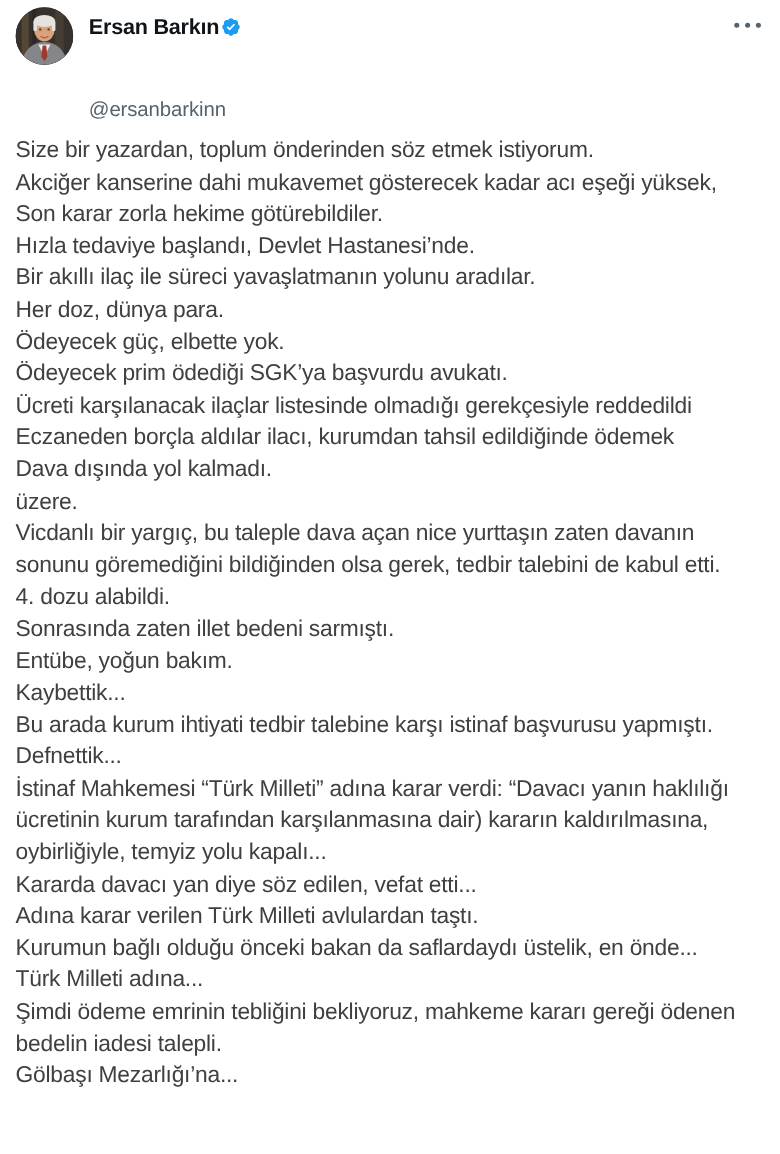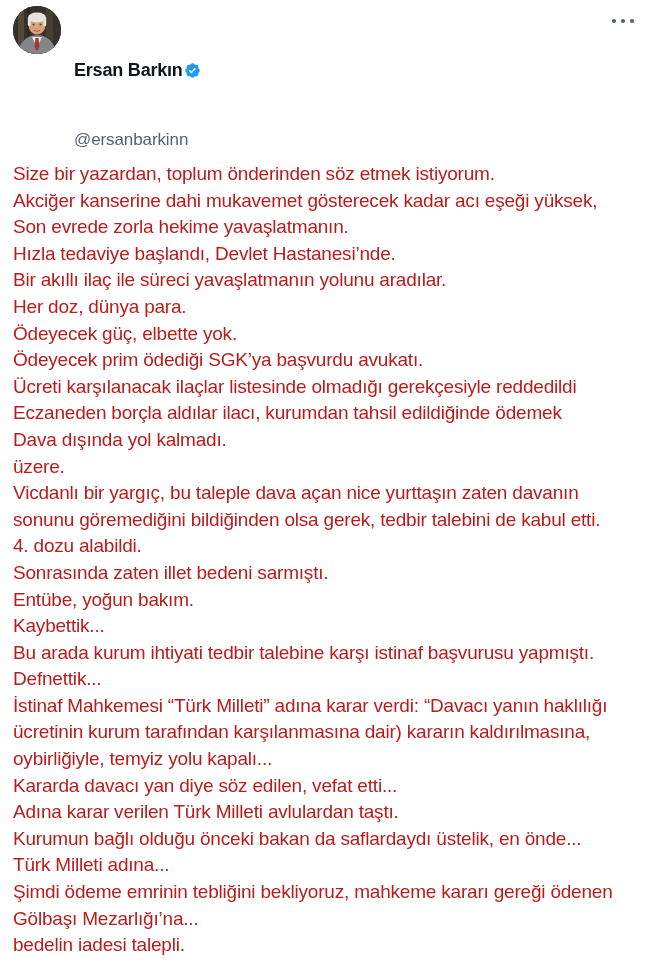--- a/index.html
+++ b/index.html
@@ -39,21 +39,20 @@
   }
   .avatar svg { display: block; }
   .names {
     margin-left: 13px;
     padding-top: 5px;
   }
   .name-row {
     display: flex;
     align-items: center;
     gap: 1px;
-    margin-top: 48px;
   }
   .display-name {
     font-size: 18px;
     font-weight: bold;
     line-height: 22px;
     letter-spacing: -0.2px;
     color: #0f1419;
     cursor: pointer;
   }
   .verified-badge {
@@ -82,21 +81,21 @@
     cursor: pointer;
     display: flex;
     align-items: center;
     justify-content: center;
   }
   .tweet-text {
     margin-top: 11px;
     font-size: 19px;
     line-height: 26.6px;
     letter-spacing: -0.2px;
-    color: #b91c1c;
+    color: #404040;
   }
   .tweet-line {
     min-height: 26.6px;
   }
 </style>
 </head>
 <body>
 
 <article class="tweet">
 
@@ -137,21 +136,21 @@
         <circle cx="12" cy="3" r="2.1" fill="#536471"></circle>
         <circle cx="21" cy="3" r="2.1" fill="#536471"></circle>
       </svg>
     </button>
 
   </header>
 
   <div class="tweet-text">
       <div class="tweet-line">Size bir yazardan, toplum önderinden söz etmek istiyorum.</div>
       <div class="tweet-line">Akciğer kanserine dahi mukavemet gösterecek kadar acı eşeği yüksek,</div>
-      <div class="tweet-line">Son evrede zorla hekime yavaşlatmanın.</div>
+      <div class="tweet-line">Son karar zorla hekime götürebildiler.</div>
       <div class="tweet-line">Hızla tedaviye başlandı, Devlet Hastanesi’nde.</div>
       <div class="tweet-line">Bir akıllı ilaç ile süreci yavaşlatmanın yolunu aradılar.</div>
       <div class="tweet-line">Her doz, dünya para.</div>
       <div class="tweet-line">Ödeyecek güç, elbette yok.</div>
       <div class="tweet-line">Ödeyecek prim ödediği SGK’ya başvurdu avukatı.</div>
       <div class="tweet-line">Ücreti karşılanacak ilaçlar listesinde olmadığı gerekçesiyle reddedildi</div>
       <div class="tweet-line">Eczaneden borçla aldılar ilacı, kurumdan tahsil edildiğinde ödemek</div>
       <div class="tweet-line">Dava dışında yol kalmadı.</div>
       <div class="tweet-line">üzere.</div>
       <div class="tweet-line">Vicdanlı bir yargıç, bu taleple dava açan nice yurttaşın zaten davanın</div>
@@ -163,17 +162,17 @@
       <div class="tweet-line">Bu arada kurum ihtiyati tedbir talebine karşı istinaf başvurusu yapmıştı.</div>
       <div class="tweet-line">Defnettik...</div>
       <div class="tweet-line">İstinaf Mahkemesi “Türk Milleti” adına karar verdi: “Davacı yanın haklılığı</div>
       <div class="tweet-line">ücretinin kurum tarafından karşılanmasına dair) kararın kaldırılmasına,</div>
       <div class="tweet-line">oybirliğiyle, temyiz yolu kapalı...</div>
       <div class="tweet-line">Kararda davacı yan diye söz edilen, vefat etti...</div>
       <div class="tweet-line">Adına karar verilen Türk Milleti avlulardan taştı.</div>
       <div class="tweet-line">Kurumun bağlı olduğu önceki bakan da saflardaydı üstelik, en önde...</div>
       <div class="tweet-line">Türk Milleti adına...</div>
       <div class="tweet-line">Şimdi ödeme emrinin tebliğini bekliyoruz, mahkeme kararı gereği ödenen</div>
+      <div class="tweet-line">bedelin iadesi talepli.</div>
       <div class="tweet-line">Gölbaşı Mezarlığı’na...</div>
-      <div class="tweet-line">bedelin iadesi talepli.</div>
     </div>
 
 </article>
 
 </body></html>

